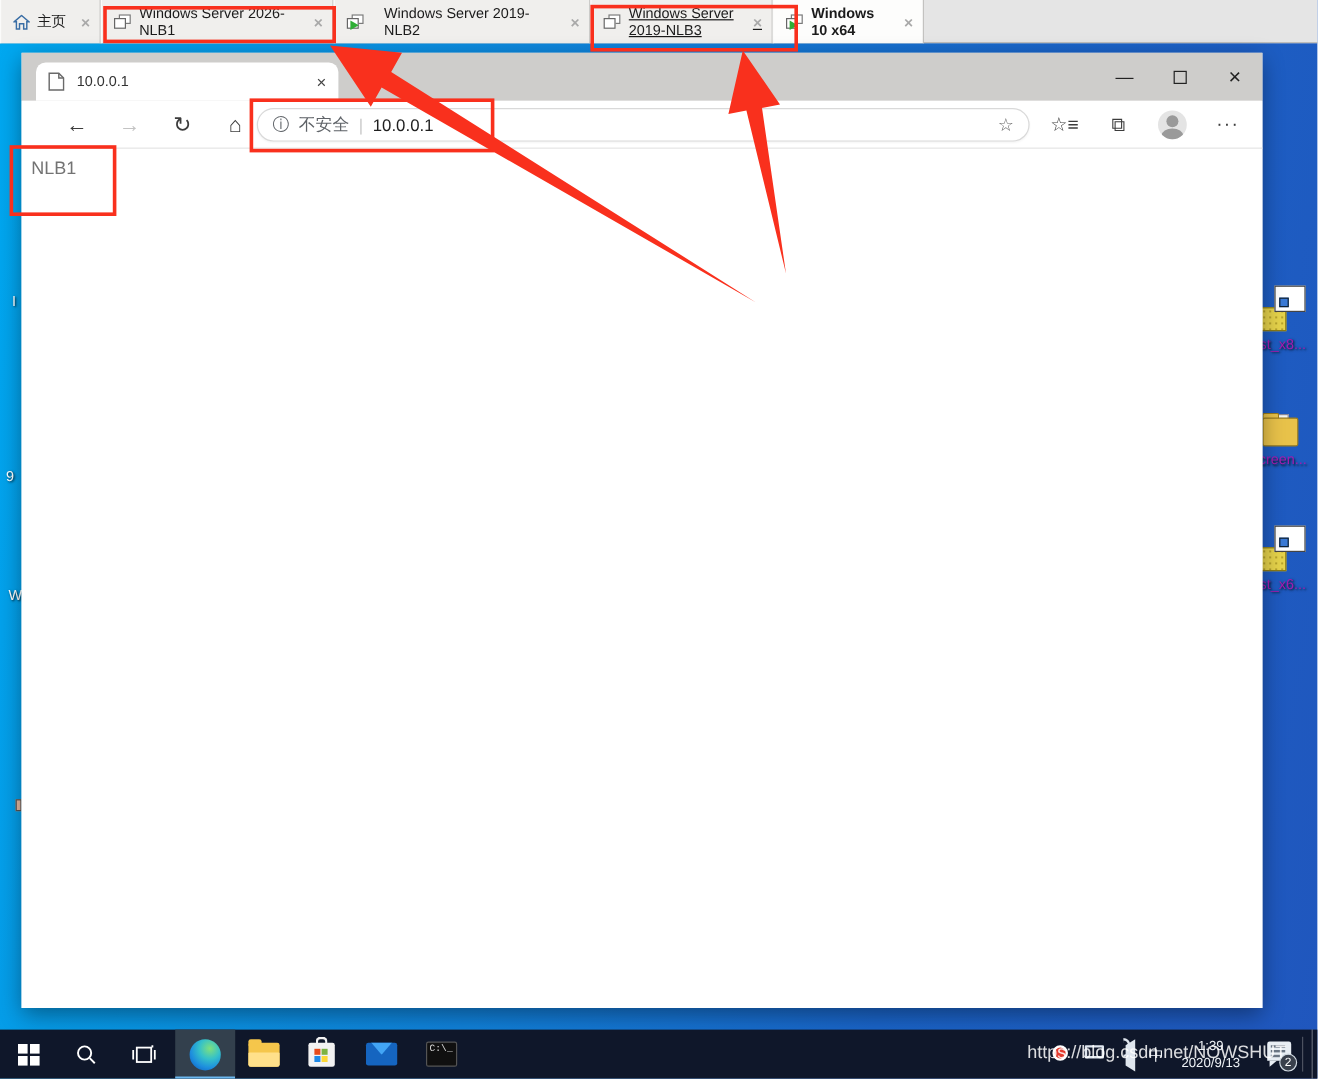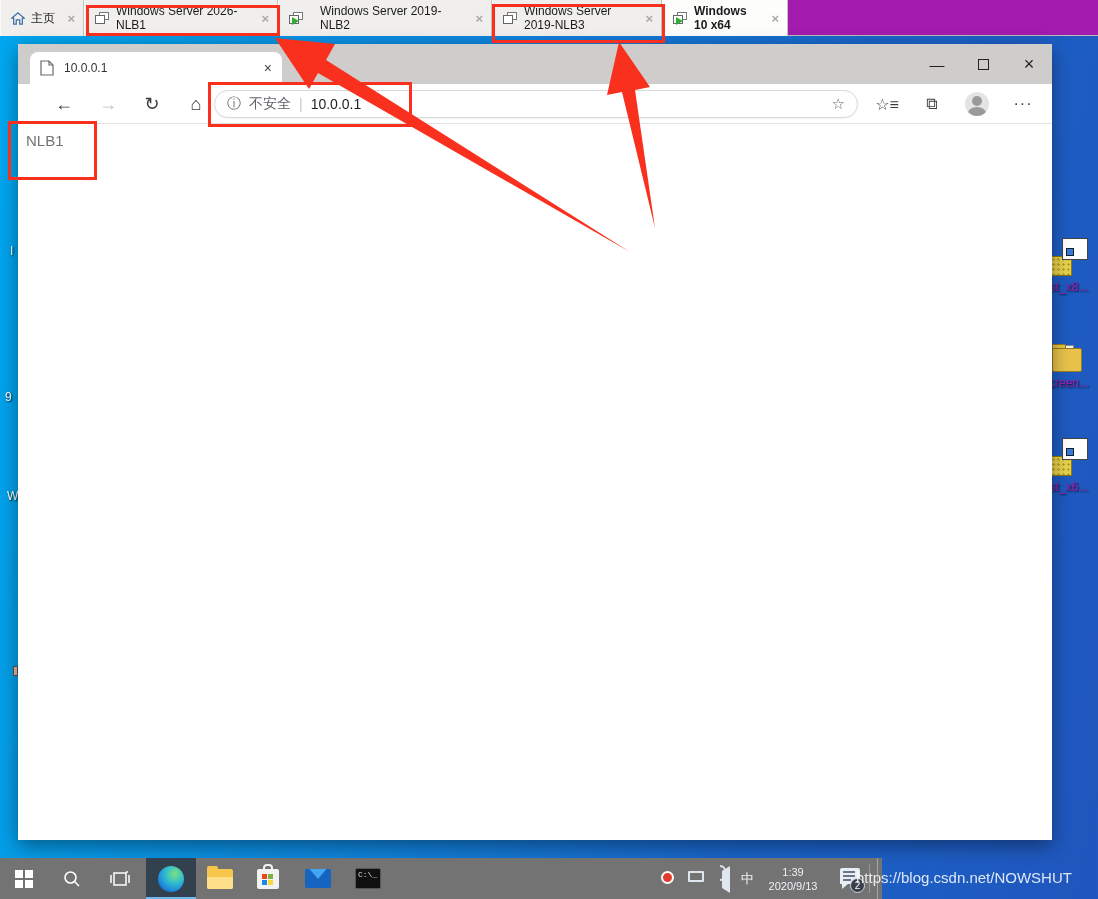--- a/index.html
+++ b/index.html
@@ -20,21 +20,21 @@
   .inst-icon .win .tbar { height:5px; background:#2233bb; border-bottom:1px solid #444; }
   .inst-icon .win .dot { position:absolute; left:3px; top:9px; width:8px; height:8px; background:#3a7ad6; border:1px solid #123; }
   .folder-icon { position:relative; width:34px; height:30px; margin:0 auto; display:block; }
   .folder-icon .back { position:absolute; left:0; bottom:0; width:30px; height:24px; background:#e8c24a; border:1px solid #9a7c1c; border-radius:2px; }
   .folder-icon .tab { position:absolute; left:0; bottom:23px; width:14px; height:5px; background:#e8c24a; border:1px solid #9a7c1c; border-bottom:none; border-radius:2px 2px 0 0; }
   .folder-icon .doc { position:absolute; left:9px; bottom:3px; width:13px; height:24px; background:#f5f5f0; border:1px solid #889; }
   .frag { position:absolute; color:#fff; font-size:12px; text-shadow:1px 1px 2px rgba(0,0,0,.8); z-index:1; }
   .frag-ico { position:absolute; width:5px; height:10px; background:#e8b9a0; border:1px solid #555; z-index:1; }
 
   
-  .vmbar { position:absolute; left:0; top:0; width:1098px; height:36px; background:#a21caf; border-bottom:1px solid #bdbcba; display:flex; z-index:2; }
+  .vmbar { position:absolute; left:0; top:0; width:1098px; height:36px; background:#e5e5e5; border-bottom:1px solid #bdbcba; display:flex; z-index:2; }
   .vmtab { height:36px; display:flex; align-items:center; gap:6px; padding:0 8px 0 10px; font-size:12px; color:#1b1b1b;
     background:#f0efed; border-right:1px solid #c3c2c0; border-left:1px solid #fbfbfa; }
   .vmtab .vclose { margin-left:auto; color:#a9a9a9; font-size:13px; font-weight:bold; padding-left:6px; }
   .vmtab.active { background:#fdfdfc; font-weight:bold; }
   .vmwin { position:relative; width:15px; height:13px; flex:0 0 auto; }
   .vmwin .r1 { position:absolute; left:4px; top:0; width:10px; height:8px; border:1px solid #7a7a7a; background:#fff; }
   .vmwin .r2 { position:absolute; left:0; top:3px; width:10px; height:9px; border:1px solid #666; background:#fff; }
   .vmwin .play { position:absolute; left:3px; top:5px; width:0; height:0; border-left:7px solid #2fae35; border-top:4px solid transparent; border-bottom:4px solid transparent; }
   .home-ico { width:14px; height:13px; flex:0 0 auto; }
 
@@ -55,21 +55,21 @@
   .addr .url { color:#1f1f1f; }
   .addr .staradd { margin-left:auto; color:#6a6a6a; font-size:15px; }
   .tool-r { position:absolute; top:0; height:40px; width:34px; display:flex; align-items:center; justify-content:center; color:#3c3c3c; font-size:16px; }
   .avatar { width:24px; height:24px; border-radius:50%; background:#e4e4e4; position:relative; overflow:hidden; }
   .avatar .hd { position:absolute; left:7px; top:4px; width:10px; height:10px; border-radius:50%; background:#9a9a9a; }
   .avatar .bd { position:absolute; left:3px; top:15px; width:18px; height:12px; border-radius:50% 50% 0 0; background:#9a9a9a; }
   .econtent { position:absolute; left:0; top:80px; width:100%; height:716px; background:#fff; }
   .pg-head { margin:8px; font-size:15px; color:#737373; }
 
   
-  .taskbar { position:absolute; left:0; bottom:0; width:882px; height:41px; background:#737373; z-index:3; }
+  .taskbar { position:absolute; left:0; bottom:0; width:1098px; height:41px; background:#0f172a; z-index:3; }
   .tcell { position:absolute; top:0; width:48px; height:41px; display:flex; align-items:center; justify-content:center; }
   .tcell.active { background:#33404d; box-shadow:inset 0 -2px 0 #6cb8f0; }
   .winlogo { display:grid; grid-template-columns:8px 8px; grid-template-rows:8px 8px; gap:2px; }
   .winlogo span { background:#fff; }
   .edge-logo { width:26px; height:26px; border-radius:50%; background:radial-gradient(circle at 65% 30%,#7ee07e 0%,#35c1c9 35%,#1d8ede 65%,#0b50b6 100%); }
   .fold-t { position:relative; width:26px; height:20px; }
   .fold-t .b { position:absolute; inset:0; background:#f5c64b; border-radius:2px; }
   .fold-t .t { position:absolute; left:0; top:-3px; width:11px; height:5px; background:#f5c64b; border-radius:2px 2px 0 0; }
   .fold-t .f { position:absolute; left:0; bottom:0; width:26px; height:12px; background:#ffe08a; border-radius:1px 1px 2px 2px; }
   .store-t { position:relative; width:22px; height:20px; background:#f2f2f2; border-radius:2px; }
@@ -153,21 +153,21 @@
   </div>
   <div class="vmtab" style="width:214px;gap:16px;">
     <span class="vmwin">
         <span class="r1"></span>
         <span class="r2"></span>
         <span class="play"></span>
       </span>
     <span>Windows Server 2019-NLB2</span>
     <span class="vclose">×</span>
   </div>
-  <div class="vmtab" style="width:170px;">
+  <div class="vmtab" style="width:152px;text-decoration:underline;">
     <span class="vmwin">
         <span class="r1"></span>
         <span class="r2"></span>
       </span>
     <span>Windows Server 2019-NLB3</span>
     <span class="vclose">×</span>
   </div>
   <div class="vmtab active" style="width:126px;">
     <span class="vmwin">
         <span class="r1"></span>

